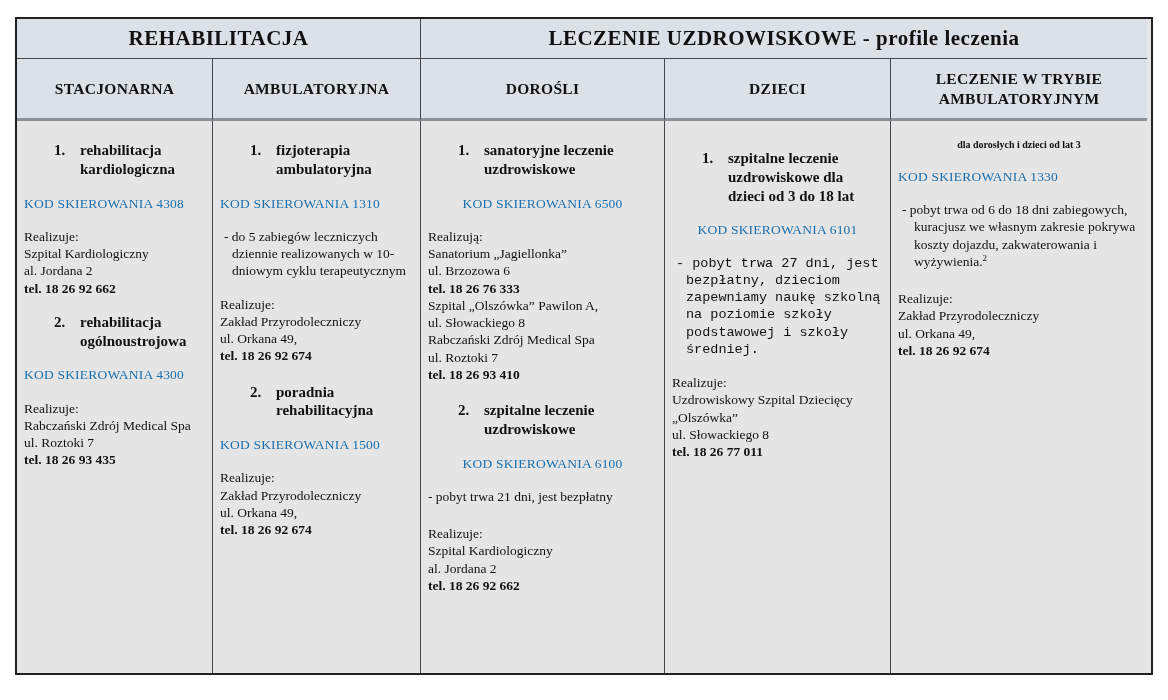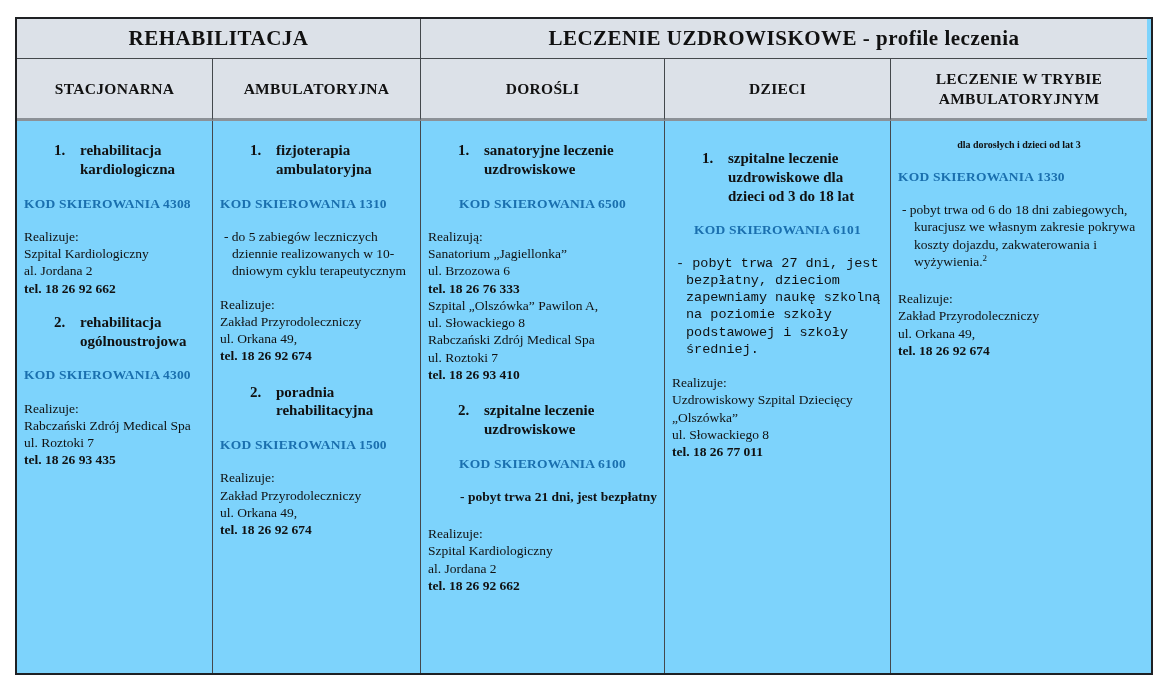--- a/index.html
+++ b/index.html
@@ -15,21 +15,21 @@
     background: #ffffff;
     overflow: hidden;
   }
   .table {
     width: 1134px;
     margin: 17px auto 10px auto;
     border: 2px solid #1f2124;
     display: grid;
     grid-template-columns: 196px 208px 244px 226px 256px;
     grid-template-rows: 40px 62px 552px;
-    background: #7dd3fc;
+    background: #e5e5e5;
     box-sizing: content-box;
   }
   .hcell {
     background: var(--header-bg, #dce1e8);
     display: flex;
     align-items: center;
     justify-content: center;
     text-align: center;
     font-weight: bold;
     border-right: 1px solid #44484c;
@@ -51,28 +51,28 @@
   .num-item {
     display: flex;
     margin: 10px 0 16px 30px;
     font-weight: bold;
     font-size: 15px;
     line-height: 1.25;
   }
   .num-item .num { flex: none; width: 26px; }
   .kod {
     color: var(--blue, #1a6fae);
-    font-weight: bold;
+    font-weight: normal;
     font-size: 13.5px;
     margin: 16px 0;
     letter-spacing: 0.2px;
   }
   .kod.center { text-align: center; }
   .dash { margin: 16px 0; padding-left: 12px; text-indent: -8px; }
-  .dash.center { text-align: right; padding-left: 0; text-indent: 0; font-weight: bold; }
+  .dash.center { text-align: left; padding-left: 0; text-indent: 0; }
   .block { margin: 14px 0 0 0; }
   .line { display: block; }
   .tel { font-weight: bold; }
   sup { font-size: 9px; line-height: 0; }
   .heading-center {
     text-align: center;
     font-weight: bold;
     font-size: 10px;
     margin: 8px 0 14px 0;
   }

